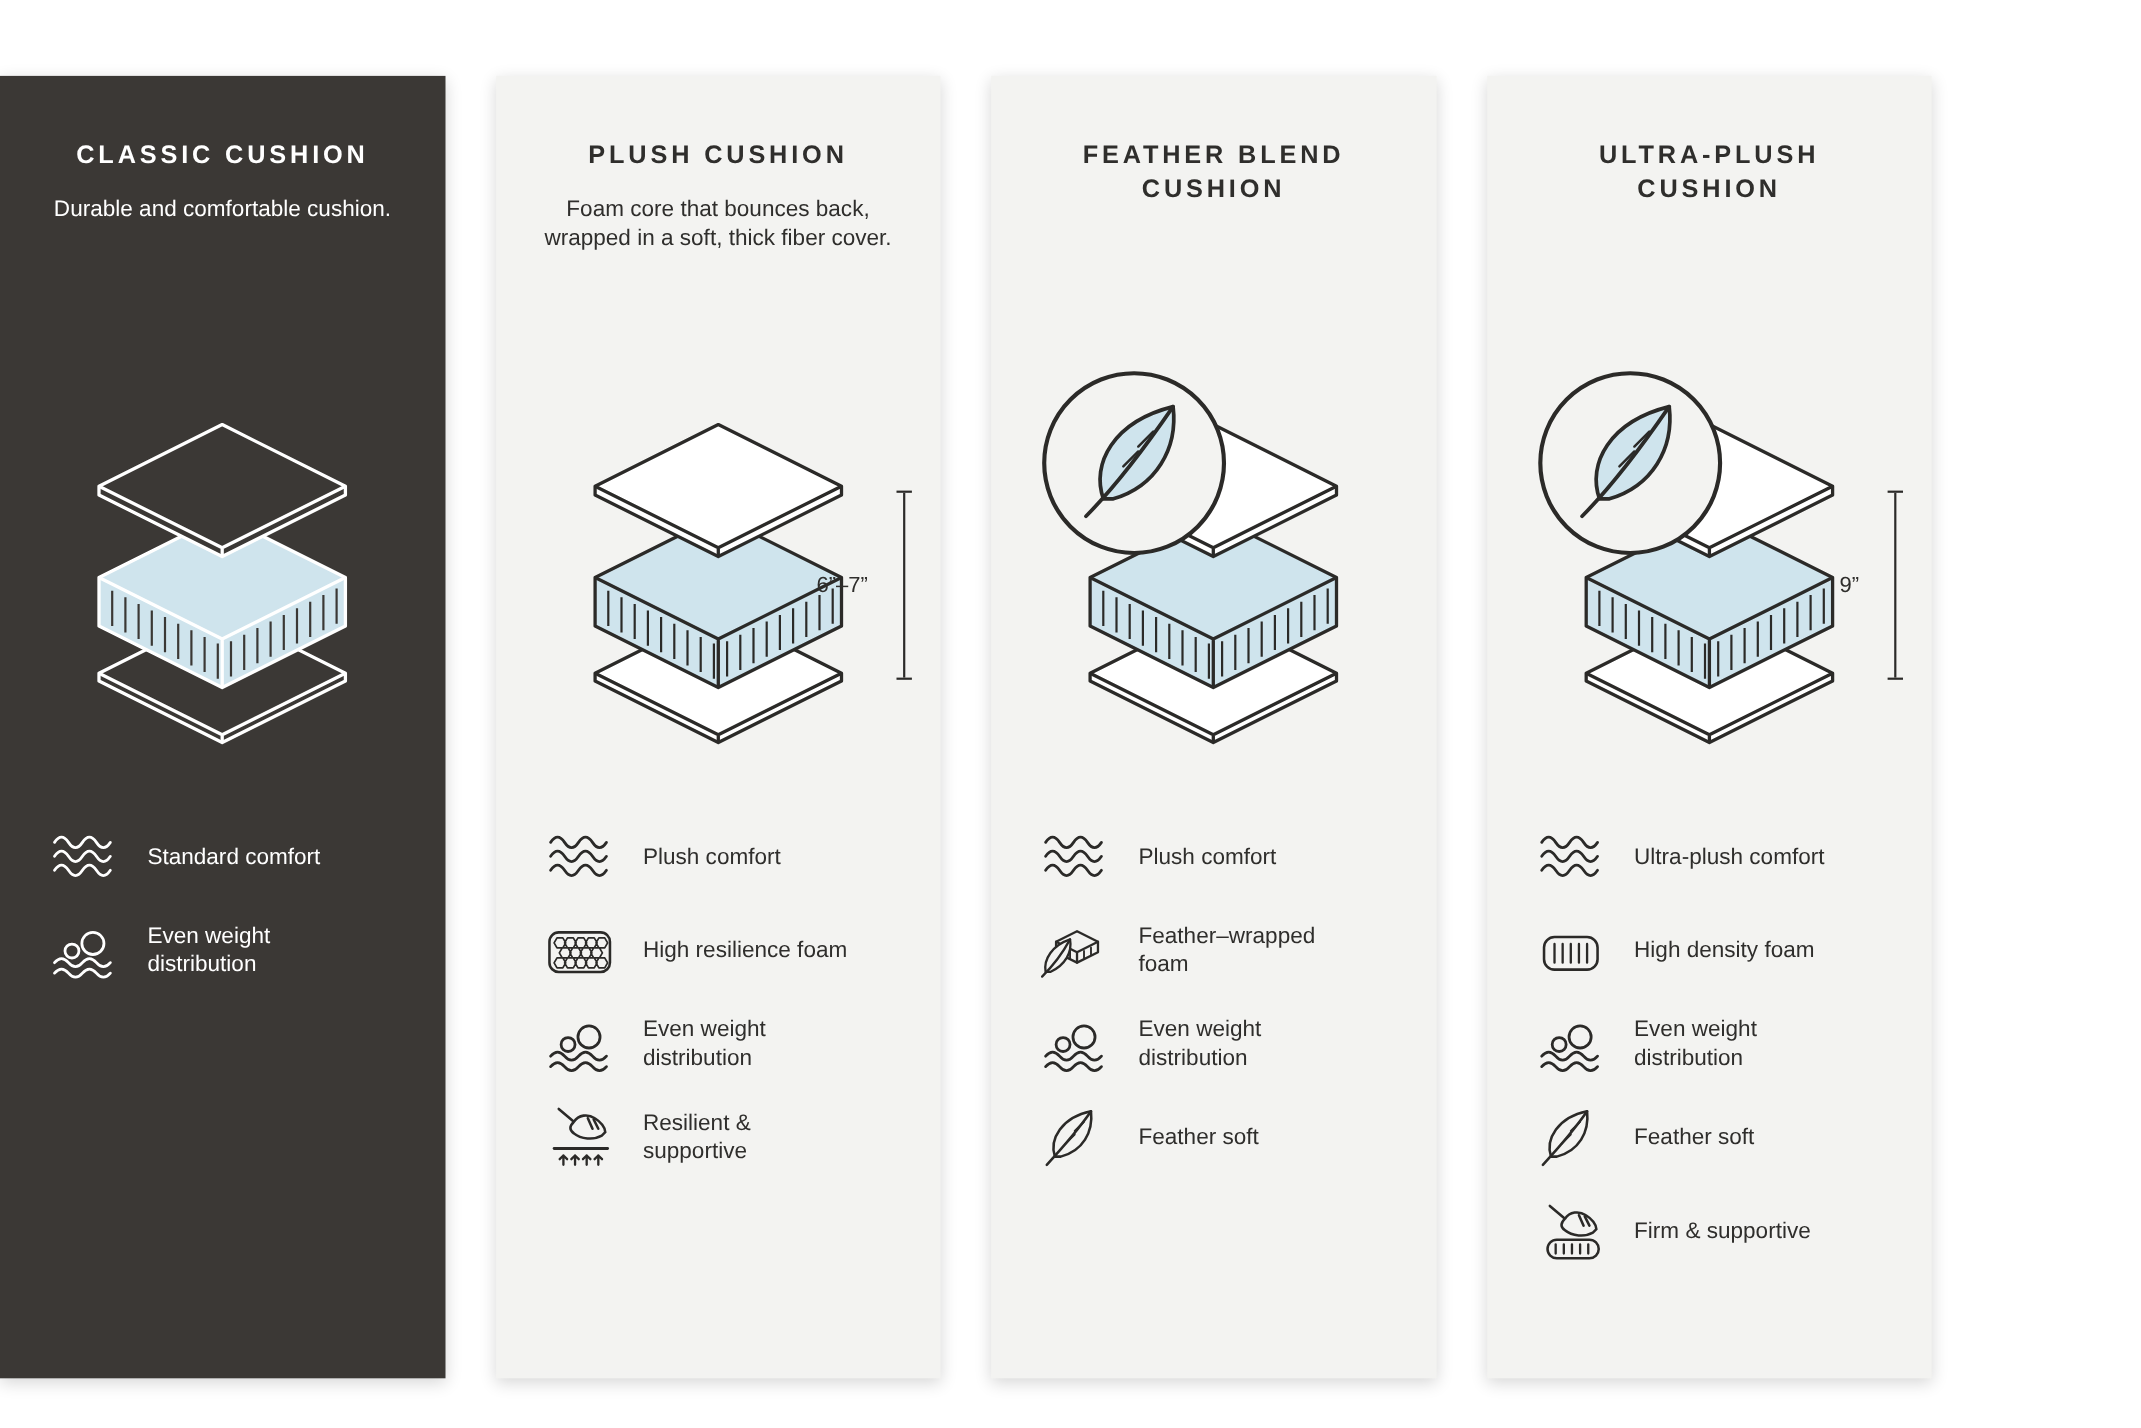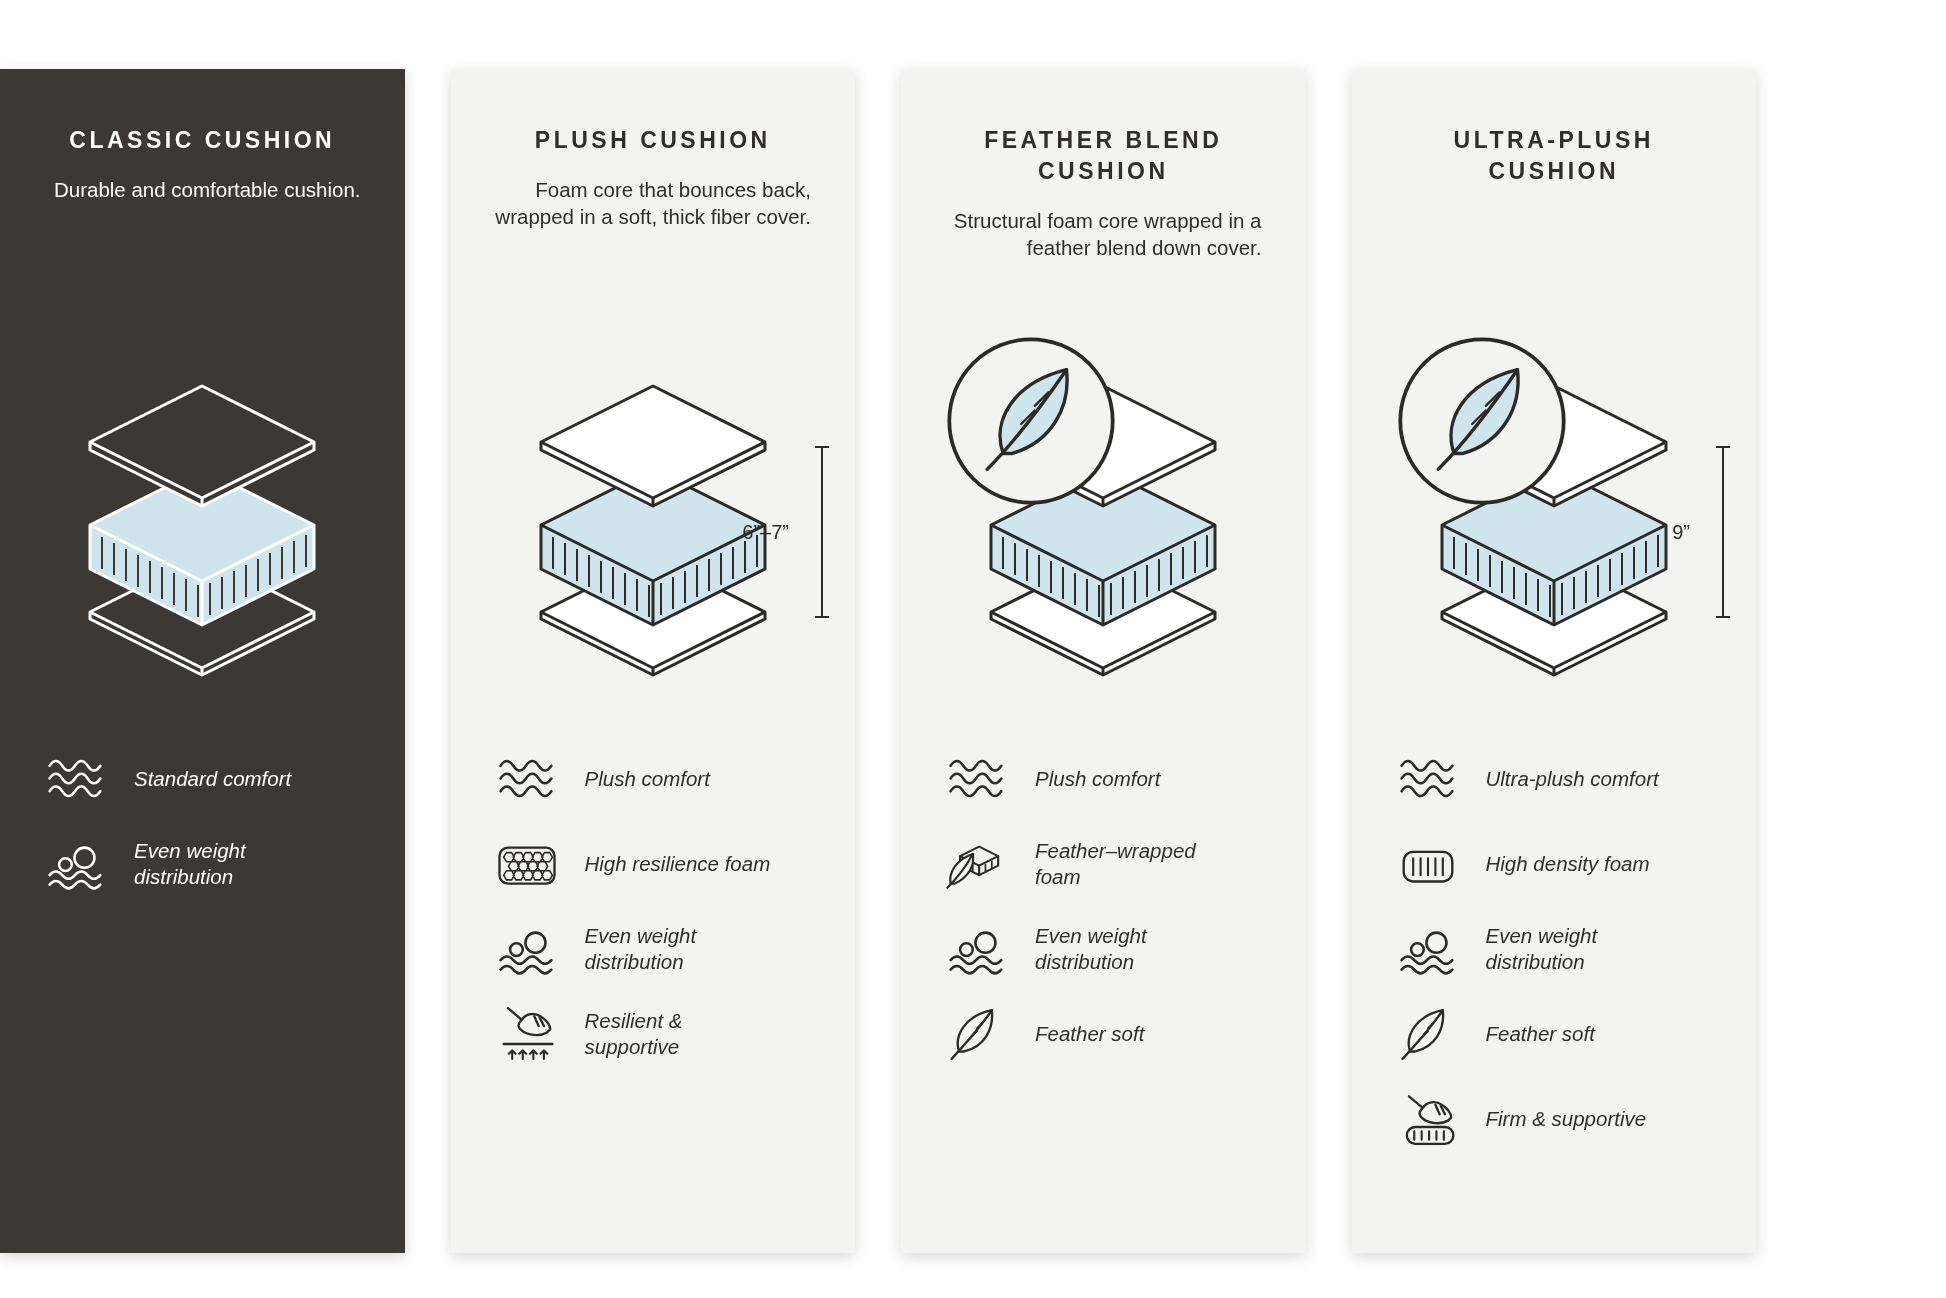--- a/index.html
+++ b/index.html
@@ -34,21 +34,21 @@
     --hatch: #3b3835;
     color: #ffffff;
   }
   .panel-header { min-height: 196px; }
   .panel-title {
     font-size: 23px; font-weight: bold; letter-spacing: 3.5px;
     line-height: 1.35; text-align: center;
     max-width: 320px; margin: 0 auto;
   }
   .panel-desc {
-    font-size: 20.5px; line-height: 1.32; text-align: right;
+    font-size: 20.5px; line-height: 1.32; text-align: center;
     margin: 20px auto 0; max-width: 330px;
   }
   .diagram {
     position: relative; height: 370px; margin-top: 30px;
     display: flex; justify-content: center;
   }
   .cushion-svg { width: 300px; height: 300px; margin-top: 30px; }
   .badge { position: absolute; left: -2px; top: -18px; width: 176px; height: 176px; }
   .badge svg { width: 100%; height: 100%; display: block; }
   .measure {
@@ -65,21 +65,21 @@
     content: ""; position: absolute; left: 50%; top: 0; bottom: 0;
     width: 2px; margin-left: -1px; background: var(--line);
   }
   .features {
     list-style: none; margin-top: 30px;
     display: flex; flex-direction: column; gap: 30px;
   }
   .feature { display: flex; align-items: center; gap: 26px; }
   .ficon { flex: 0 0 64px; }
   .ficon svg { width: 64px; height: 55px; display: block; }
-  .flabel { font-size: 20.5px; line-height: 1.25; max-width: 190px; font-style: italic; }
+  .flabel { font-size: 20.5px; line-height: 1.25; max-width: 190px; }
 </style>
 </head>
 <body>
 
 <svg width="0" height="0" style="position:absolute" aria-hidden="true">
   <defs>
 
     <g id="cushion" stroke="var(--line)" stroke-width="3" stroke-linejoin="round" fill="none">
       <path d="M38,231 L150,175 L262,231 L262,238 L150,294 L38,238 Z" fill="var(--sheet)"></path>
       <path d="M38,231 L150,287 L262,231 M150,287 L150,294"></path>
@@ -239,21 +239,20 @@
             </svg>
           </span>
         <span class="flabel">Resilient &amp; supportive</span>
       </li>
     </ul>
   </section>
 
   <section class="panel">
     <header class="panel-header">
       <h2 class="panel-title">FEATHER BLEND CUSHION</h2>
-      <p class="panel-desc">Structural foam core wrapped in a feather blend down cover.</p>
     </header>
     <div class="diagram">
       <svg class="cushion-svg" viewBox="0 0 300 300">
           <use href="#cushion"></use>
         </svg>
       <div class="badge">
         <svg viewBox="0 0 140 140">
           <circle cx="70" cy="70" r="65" fill="var(--panel-bg)" stroke="var(--line)" stroke-width="3"></circle>
           <use href="#feather-big" transform="translate(28,22) scale(0.9)"></use>
         </svg>

